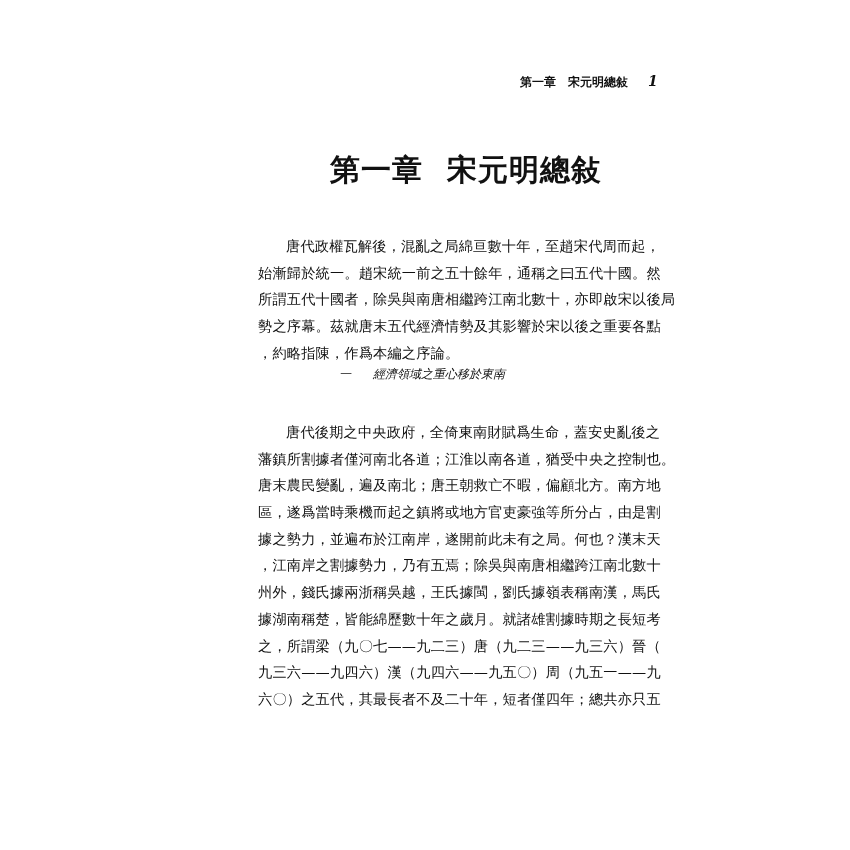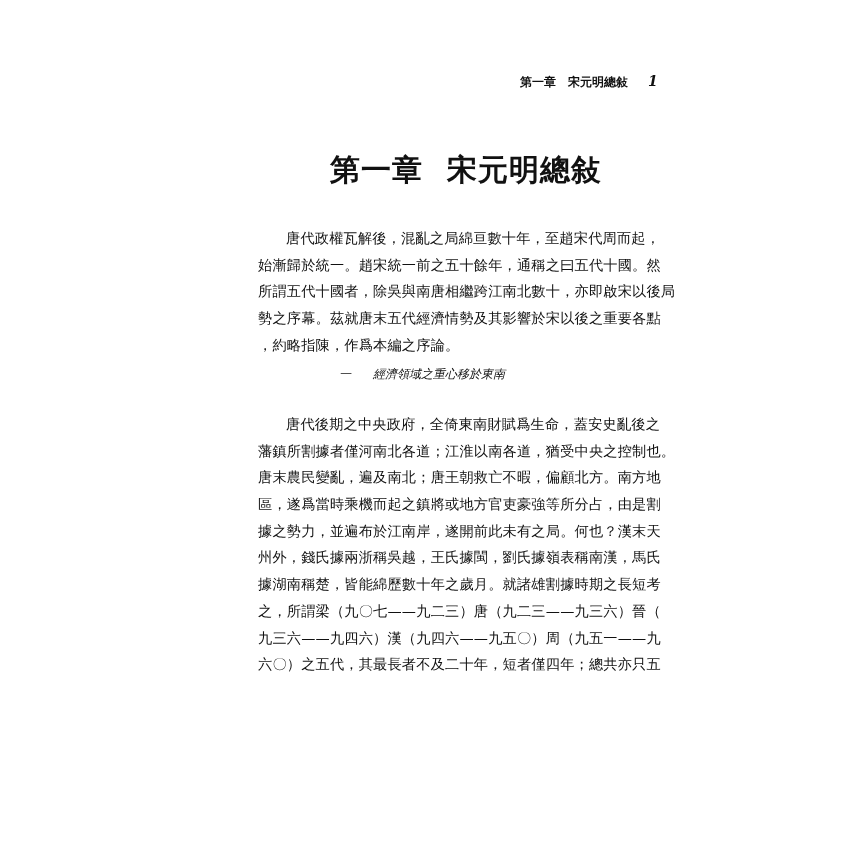--- a/index.html
+++ b/index.html
@@ -5,21 +5,21 @@
     html, body { margin:0; padding:0; background:#ffffff; }
     body { width:850px; height:850px; position:relative; overflow:hidden; color:#111; font-family:"DejaVu Sans", sans-serif; }
     .running-head { position:absolute; top:74px; left:520px; width:140px; height:20px; font-size:12px; font-weight:bold; white-space:nowrap; }
     .running-head .chap { position:absolute; left:0; top:0; }
     .running-head .title { position:absolute; left:48px; top:0; }
     .running-head .pno { position:absolute; left:128px; top:-1px; font-family:"DejaVu Serif", serif; font-style:italic; font-size:14px; }
     .chapter-title { position:absolute; top:150px; left:330px; width:300px; font-family:"DejaVu Serif", serif; font-weight:bold; font-size:30px; letter-spacing:1px; white-space:nowrap; }
     .chapter-title .gap { display:inline-block; width:24px; }
     .body-text { position:absolute; left:258px; width:400px; font-size:14.2px; line-height:26.7px; }
     .line { display:block; white-space:nowrap; height:26.7px; overflow:visible; letter-spacing:0.2px; }
-    .indent { padding-left:28px; }
+    .indent { padding-left:28px;margin-top:8px; }
     .intro { top:225px; }
     .section-head { position:absolute; top:366px; left:339px; font-family:"DejaVu Serif", serif; font-size:12px; white-space:nowrap;font-style:italic; }
     .section-head .gap { display:inline-block; width:22px; }
     .main { top:411px; }
   </style>
 </head>
 <body>
 
 <div class="running-head">
   <span class="chap">第一章</span>
@@ -42,18 +42,19 @@
 <div class="section-head">
   <span>一</span><span class="gap"></span><span>經濟領域之重心移於東南</span>
 </div>
 
 <div class="body-text main">
   <span class="line indent">唐代後期之中央政府，全倚東南財賦爲生命，蓋安史亂後之</span>
   <span class="line">藩鎮所割據者僅河南北各道；江淮以南各道，猶受中央之控制也。</span>
   <span class="line">唐末農民變亂，遍及南北；唐王朝救亡不暇，偏顧北方。南方地</span>
   <span class="line">區，遂爲當時乘機而起之鎮將或地方官吏豪強等所分占，由是割</span>
   <span class="line">據之勢力，並遍布於江南岸，遂開前此未有之局。何也？漢末天</span>
+  <span class="line">，江南岸之割據勢力，乃有五焉；除吳與南唐相繼跨江南北數十</span>
   <span class="line">州外，錢氏據兩浙稱吳越，王氏據閩，劉氏據嶺表稱南漢，馬氏</span>
   <span class="line">據湖南稱楚，皆能綿歷數十年之歲月。就諸雄割據時期之長短考</span>
   <span class="line">之，所謂梁（九〇七——九二三）唐（九二三——九三六）晉（</span>
   <span class="line">九三六——九四六）漢（九四六——九五〇）周（九五一——九</span>
   <span class="line">六〇）之五代，其最長者不及二十年，短者僅四年；總共亦只五</span>
 </div>
 
 </body></html>

